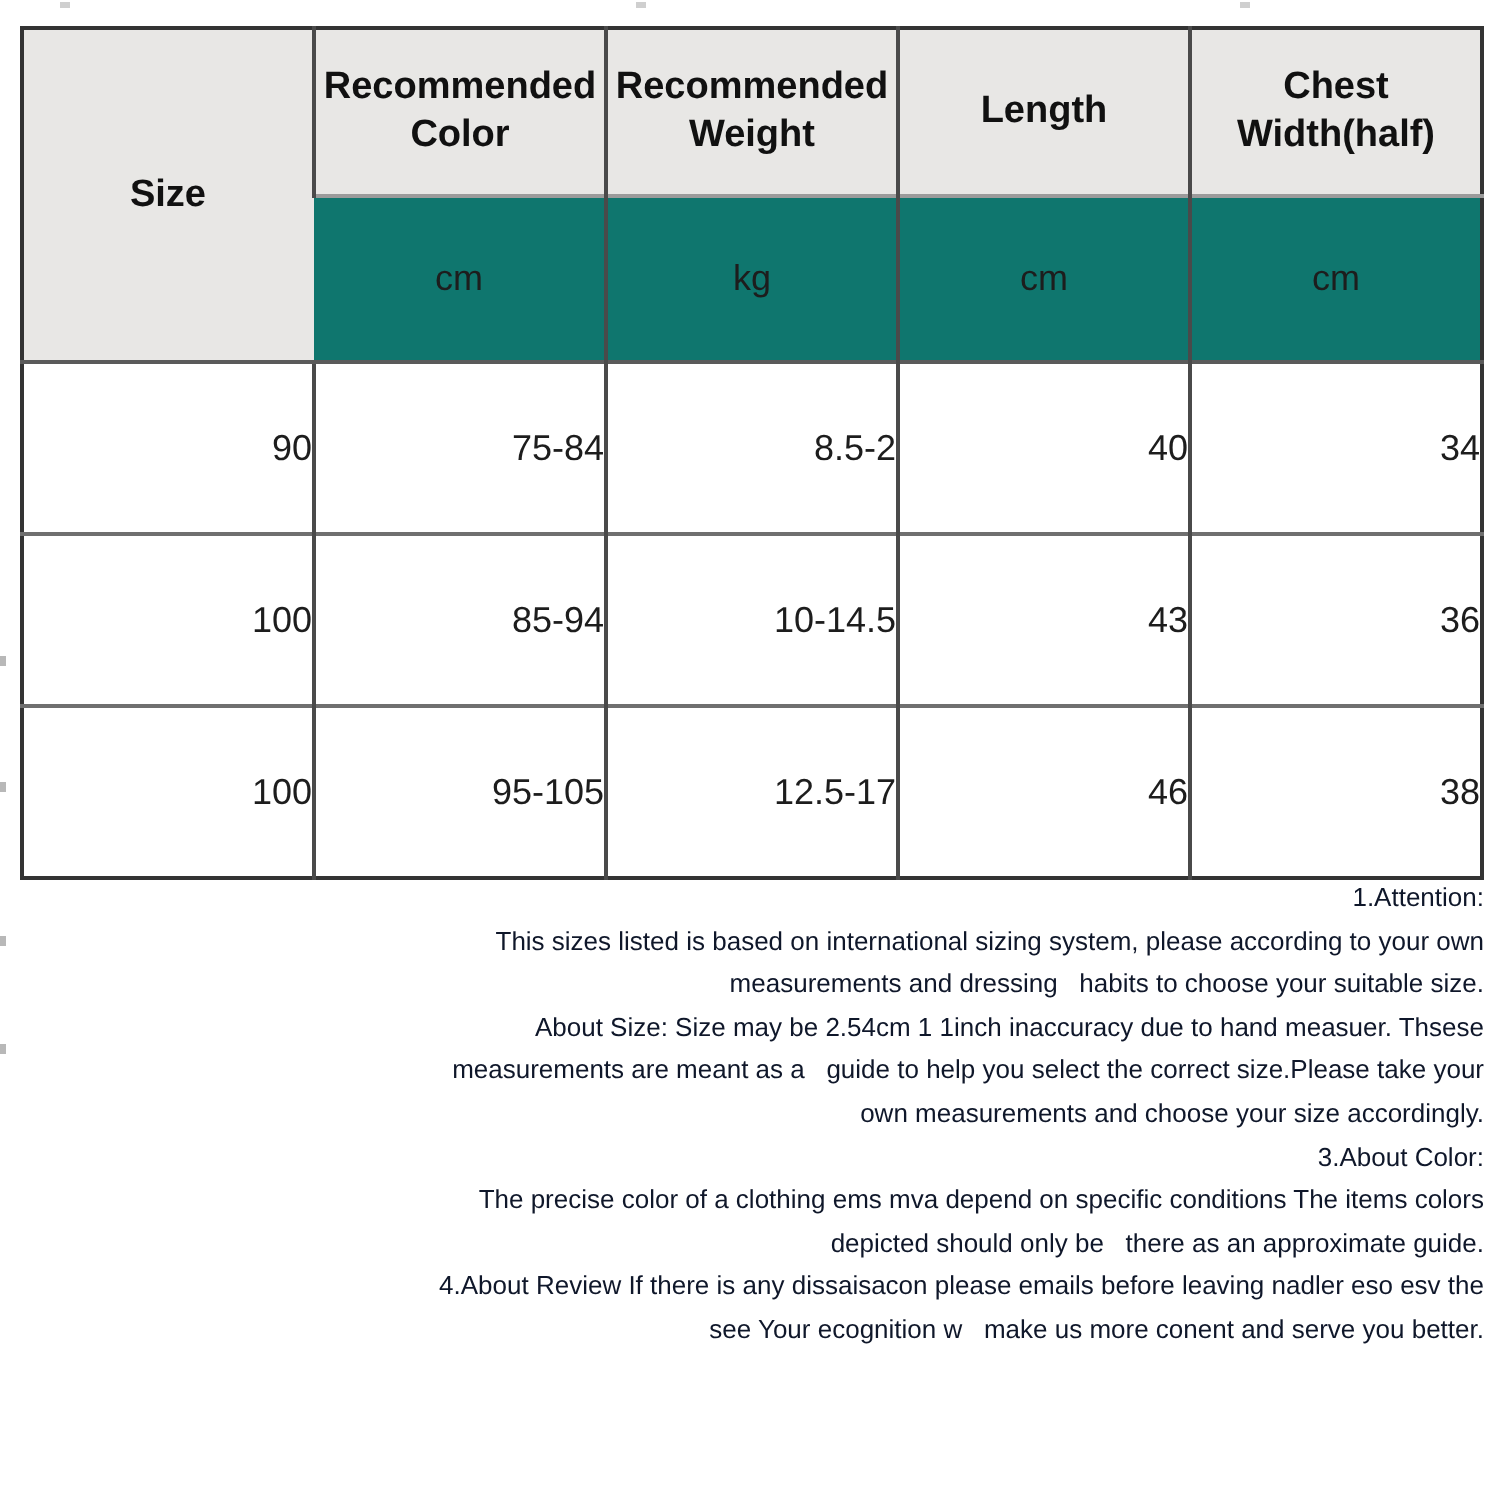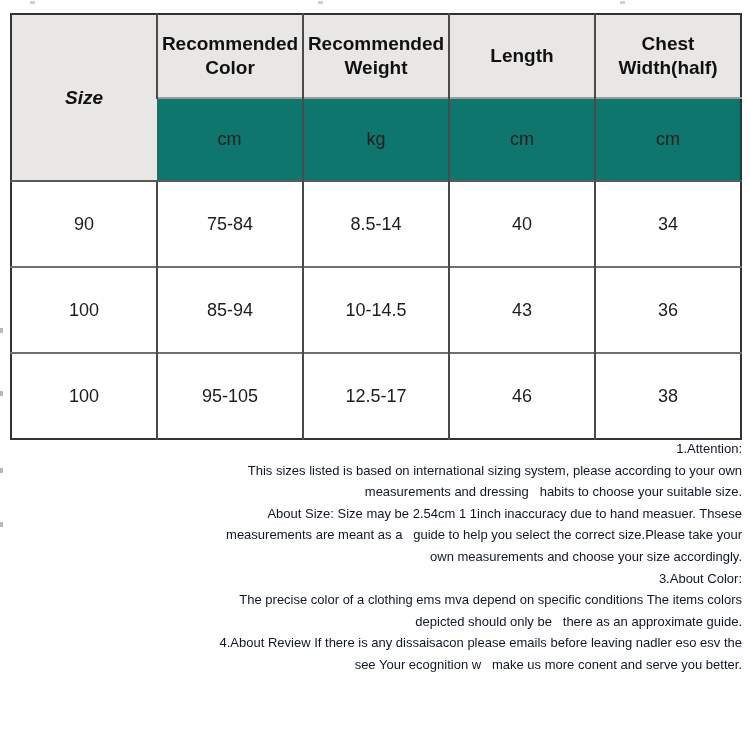--- a/index.html
+++ b/index.html
@@ -35,39 +35,39 @@
   table.size-table td {
     text-align: center;
     vertical-align: middle;
     padding: 0;
     border-left: 2px solid #4a4a4a;
   }
   table.size-table td:first-child { border-left: none; }
 
   tr.hdr-title td { height: 82px; background: #e8e7e5; }
   tr.hdr-units td { height: 81px; background: #0f766e; border-top: 2px solid #9b9b9b; }
-  tr.data-row td  { height: 84px; background: #ffffff; }
+  tr.data-row td  { height: 84px; background: #ffffff; text-align: right; }
   tr.data-first td { border-top: 2px solid #5a5a5a; }
   tr.data-next td  { border-top: 2px solid #6f6f6f; }
 
   .hdr-text {
     font-weight: bold;
     font-size: 19px;
     line-height: 24px;
     color: #111111;
   }
   .unit-text {
     font-size: 18px;
     color: #1d1d1d;
   }
   .cell-text {
     font-size: 18px;
     color: #1d1d1d;
   }
-  td.size-cell { background: #e8e7e5; font-style: italic; }
+  td.size-cell { background: #e8e7e5; }
 
   
   .notes {
     position: absolute;
     left: 12px;
     top: 438px;
     width: 730px;
     font-size: 13px;
     line-height: 21.6px;
     color: #0f172a;
@@ -132,21 +132,21 @@
     </tr>
 
     <tr class="data-row data-first">
       <td>
             <div class="cell-text">90</div>
           </td>
       <td>
             <div class="cell-text">75-84</div>
           </td>
       <td>
-            <div class="cell-text">8.5-14</div>
+            <div class="cell-text">8.5-2</div>
           </td>
       <td>
             <div class="cell-text">40</div>
           </td>
       <td>
             <div class="cell-text">34</div>
           </td>
     </tr>
 
     <tr class="data-row data-next">

